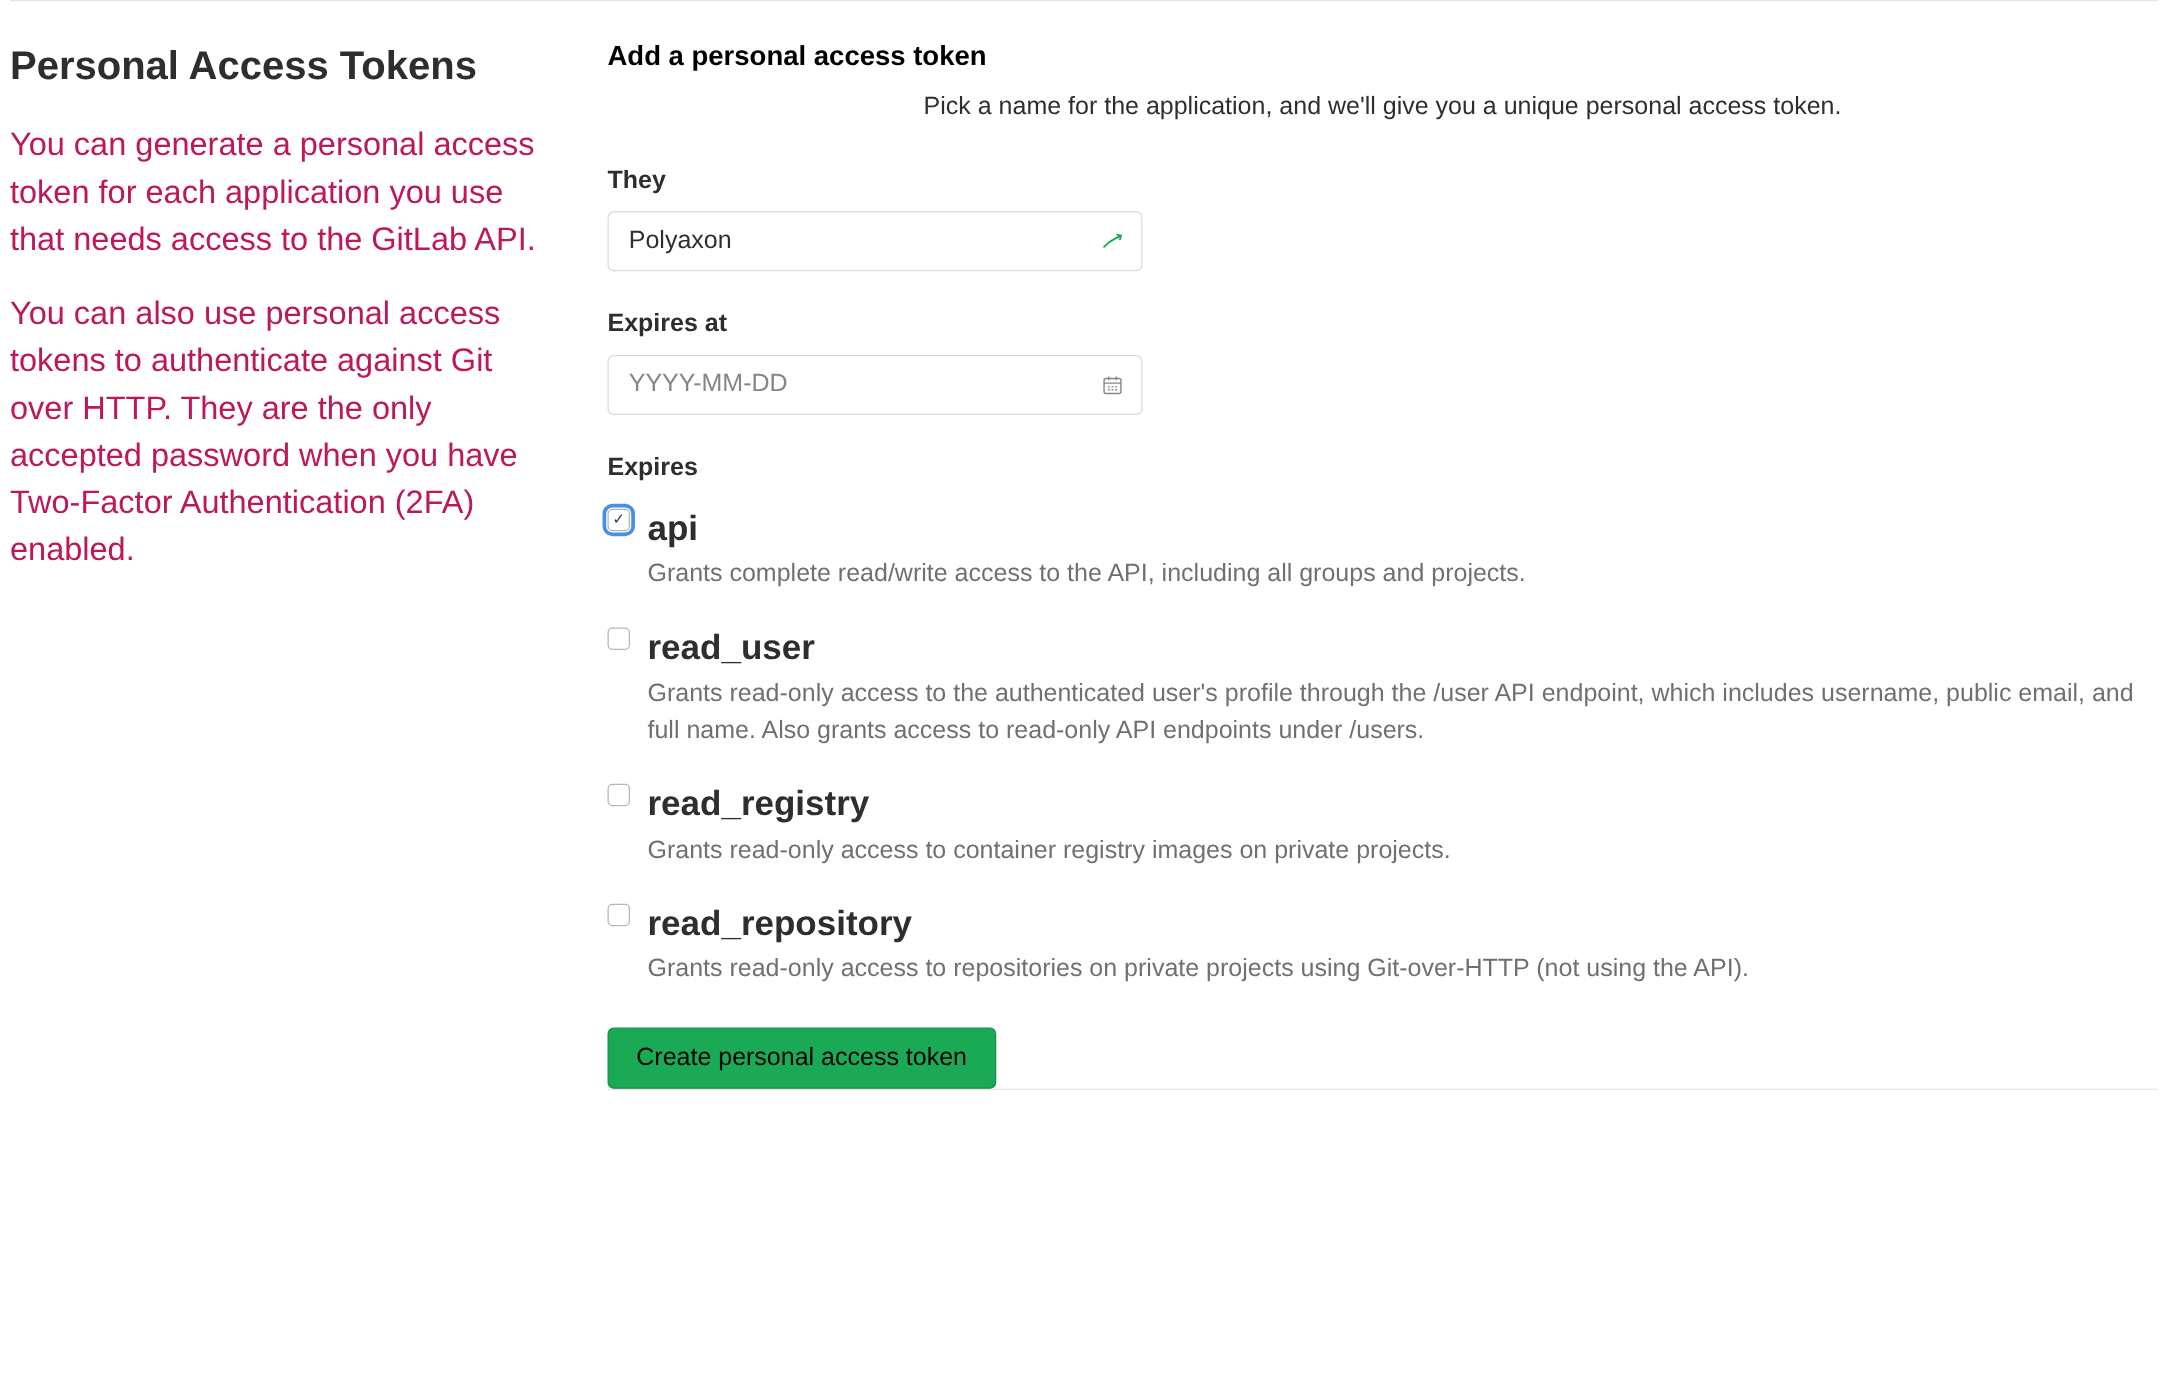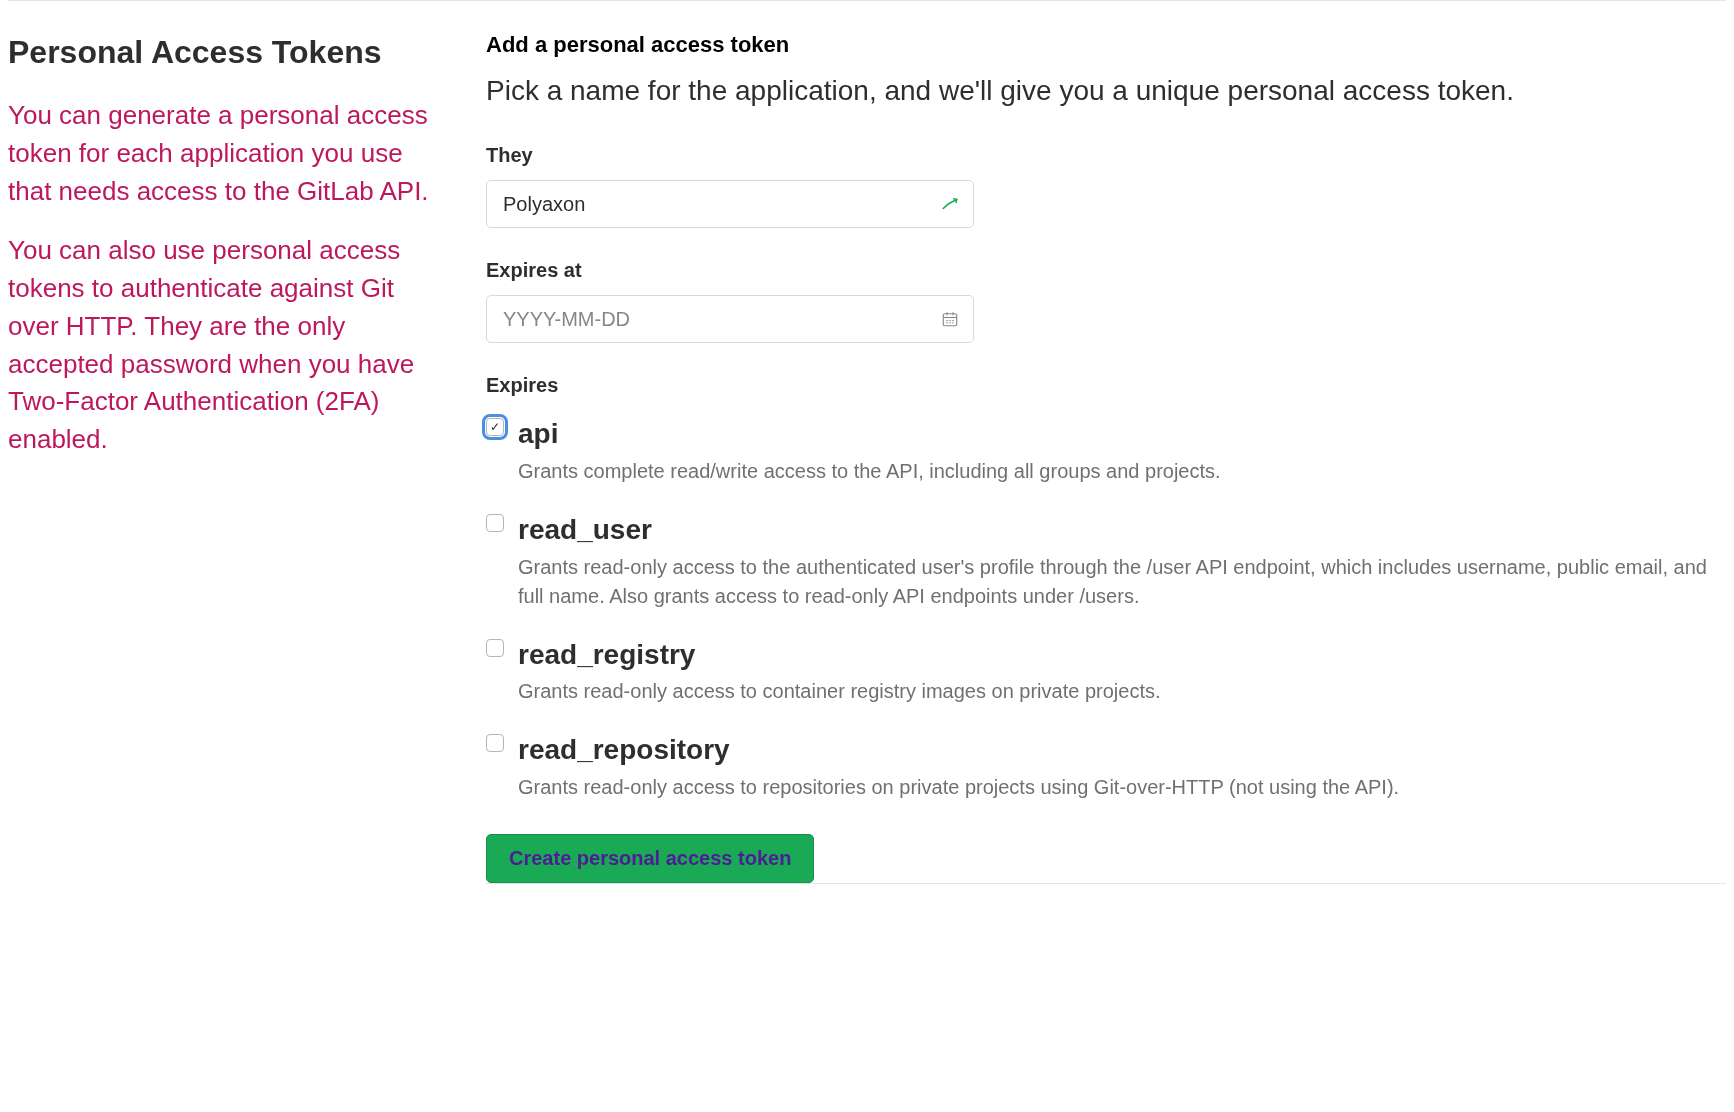--- a/index.html
+++ b/index.html
@@ -42,34 +42,35 @@
     margin-bottom: 22px;
     line-height: 1.45;
   }
   .main h2 {
     font-size: 22px;
     font-weight: 600;
     color: #000000;
     margin-bottom: 10px;
   }
   .main .sub {
-    font-size: 28px;
+    font-size: 20px;
     color: #2e2e2e;
     margin-bottom: 30px;
+    text-align: center;
   }
   .field-label {
     font-size: 20px;
     font-weight: 600;
     color: #2e2e2e;
     margin-bottom: 10px;
     display: block;
   }
   .input-wrap {
     position: relative;
-    width: 488px;
+    width: 428px;
     margin-bottom: 28px;
   }
   .text-input {
     width: 100%;
     height: 48px;
     padding: 10px 44px 10px 16px;
     font-size: 20px;
     color: #2e2e2e;
     border: 1px solid #d9d9d9;
     border-radius: 5px;
@@ -135,26 +136,26 @@
     margin-bottom: 2px;
   }
   .scope-desc {
     font-size: 20px;
     color: #707070;
     line-height: 1.45;
   }
   .create-btn {
     display: inline-block;
     background: #1aaa55;
-    color: #4c1d95;
+    color: #000000;
     border: 1px solid #168f48;
     border-radius: 5px;
     padding: 12px 22px;
     font-size: 20px;
-    font-weight: 700;
+    font-weight: 400;
     cursor: pointer;
     margin-top: 8px;
   }
   .bottom-divider {
     border-top: 1px solid #e5e5e5;
   }
 </style>
 </head>
 <body>
 

